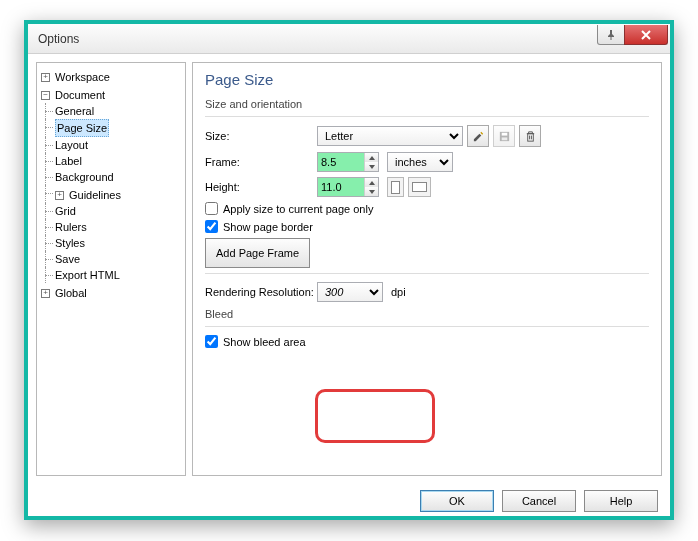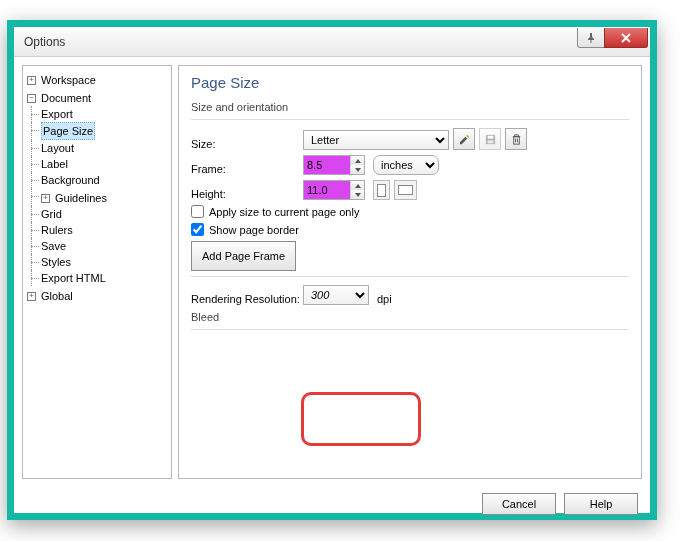--- a/index.html
+++ b/index.html
@@ -1,20 +1,20 @@
 <!DOCTYPE html>
 <html><head>
 <meta charset="utf-8">
 <style>
 * { box-sizing: border-box; margin: 0; padding: 0; font-family: "Segoe UI", Tahoma, sans-serif; font-size: 11px; }
 body { background: #fff; width: 698px; height: 541px; position: relative; }
 
 .dialog {
-  position: absolute; left: 7px; top: 20px; width: 650px; height: 500px;
-  background: #fff; border: 7px solid #14b8a6;
+  position: absolute; left: 24px; top: 20px; width: 650px; height: 500px;
+  background: #fff; border: 4px solid #14b8a6;
   box-shadow: 0 6px 20px rgba(0,0,0,0.35);
 }
 .titlebar {
   height: 30px; background: linear-gradient(#fdfdfd,#eaeaea);
   border-bottom: 1px solid #d0d0d0; display: flex; align-items: center;
   padding-left: 10px; position: relative;
 }
 .titlebar .title { color: #333; font-size: 12px; }
 .title-btns { position: absolute; right: 2px; top: 1px; display: flex; }
 .tbtn { width: 28px; height: 20px; border: 1px solid #8a8a8a; border-top: none;
@@ -50,31 +50,31 @@
 .tree .selected { background:#cce8ff; border:1px dotted #6aa8d8; padding:0 1px; }
 
 .content-panel {
   flex: 1; border: 1px solid #b8b8b8; margin-left: 6px; background:#fff;
   padding: 8px 12px 12px 12px; position: relative;
 }
 .page-title { color: #3b5a8b; font-size: 15px; margin-bottom: 10px; }
 .group-label { color:#444; margin: 6px 0 6px 0; }
 .divider { border: none; border-top: 1px solid #ddd; margin: 2px 0 8px 0; }
 
-.row { display: flex; align-items: flex-end; margin: 5px 0; }
+.row { display: flex; align-items: center; margin: 5px 0; }
 .row .lab { width: 112px; color:#000; }
 .row.indent { }
 
 select, input[type=text] {
-  border: 1px solid #abadb3; background:#d946ef; height: 20px;
+  border: 1px solid #abadb3; background:#86efac; height: 20px;
   padding: 1px 3px; font-size: 11px;
 }
 select { background: linear-gradient(#fff,#f0f0f0); }
 .size-select { width: 146px; }
-.unit-select { width: 66px; border-radius: 7px; }
+.unit-select { width: 66px; }
 .res-select { width: 66px; text-align:left;font-style:italic; }
 .spin { display:inline-flex; align-items:stretch; border:1px solid #abadb3; height:20px; background:#fff; }
 .spin input { border:none; width: 46px; height:18px; padding:1px 3px; }
 .spin .arrows { width: 14px; display:flex; flex-direction:column; border-left:1px solid #cfcfcf; }
 .spin .ar { flex:1; display:flex; align-items:center; justify-content:center;
   background:linear-gradient(#fdfdfd,#e6e6e6); cursor:default; }
 .spin .ar svg { width:6px; height:4px; }
 
 .iconbtn {
   width: 22px; height: 22px; border:1px solid #a9a9a9;
@@ -141,21 +141,21 @@
           <li><span class="node">
                 <span class="expander">+</span>
                 <span class="label">Workspace</span>
               </span></li>
           <li><span class="node">
                 <span class="expander">−</span>
                 <span class="label">Document</span>
               </span>
             <ul>
               <li><span class="node">
-                    <span class="label">Export</span>
+                    <span class="label">General</span>
                   </span></li>
               <li><span class="node">
                     <span class="label selected">Page Size</span>
                   </span></li>
               <li><span class="node">
                     <span class="label">Layout</span>
                   </span></li>
               <li><span class="node">
                     <span class="label">Label</span>
                   </span></li>
@@ -166,24 +166,24 @@
                     <span class="expander">+</span>
                     <span class="label">Guidelines</span>
                   </span></li>
               <li><span class="node">
                     <span class="label">Grid</span>
                   </span></li>
               <li><span class="node">
                     <span class="label">Rulers</span>
                   </span></li>
               <li><span class="node">
+                    <span class="label">Styles</span>
+                  </span></li>
+              <li><span class="node">
                     <span class="label">Save</span>
-                  </span></li>
-              <li><span class="node">
-                    <span class="label">Styles</span>
                   </span></li>
               <li><span class="node">
                     <span class="label">Export HTML</span>
                   </span></li>
             </ul>
           </li>
           <li><span class="node">
                 <span class="expander">+</span>
                 <span class="label">Global</span>
               </span></li>
@@ -291,22 +291,29 @@
       <div class="row">
         <span class="lab" style="width:112px">Rendering Resolution:</span>
         <select class="res-select">
           <option>300</option>
         </select>
         <span style="margin-left:8px">dpi</span>
       </div>
 
       <div class="group-label" style="">Bleed</div>
       <hr class="divider">
+      <div class="row indent">
+        <label class="chk">
+          <input type="checkbox" checked="" style="">
+          <span>Show bleed area</span>
+        </label>
+      </div>
 
       <div class="highlight-box"></div>
     </div>
   </div>
 
   <div class="footer">
+    <button class="btn default">OK</button>
     <button class="btn">Cancel</button>
     <button class="btn">Help</button>
   </div>
 </div>
 
 </body></html>

